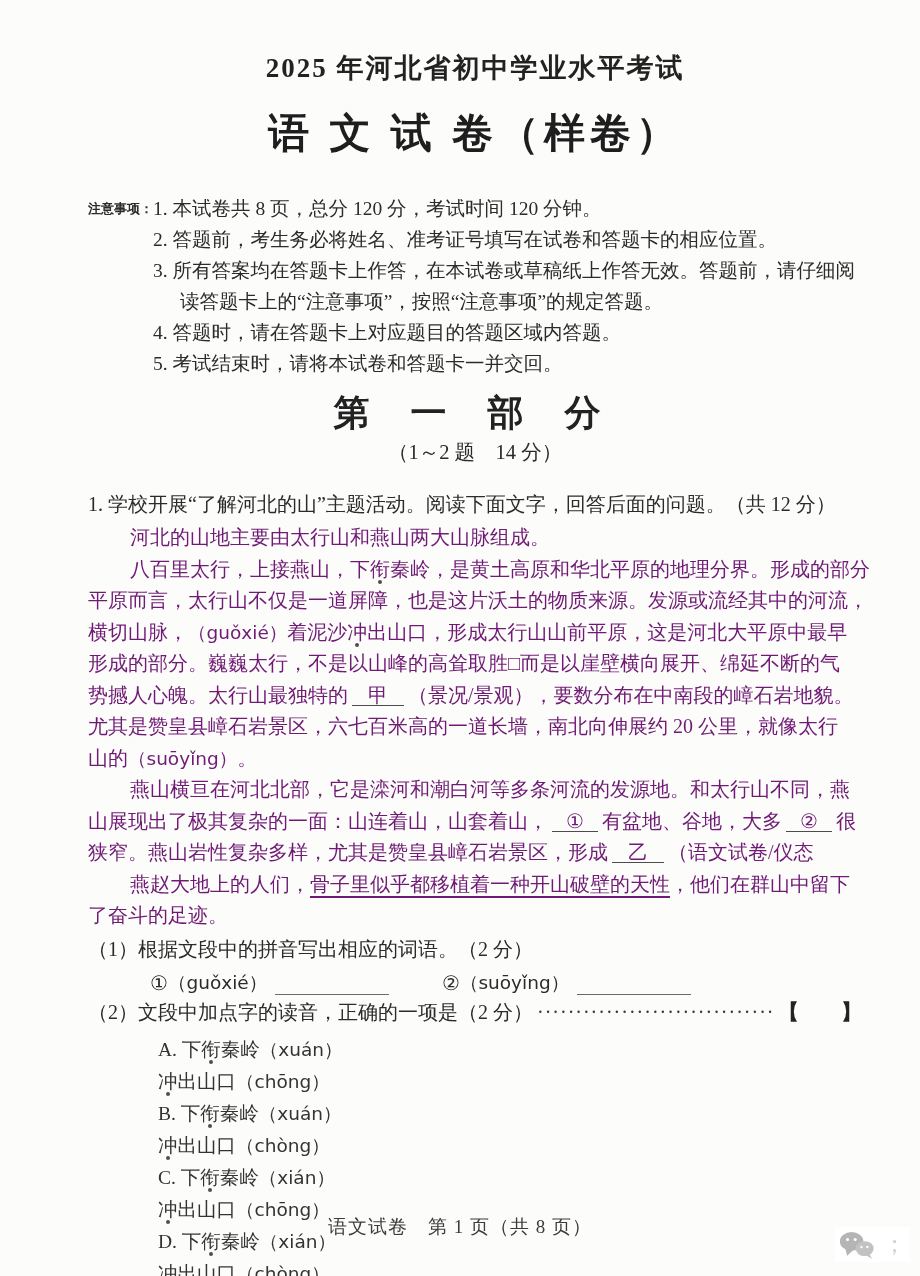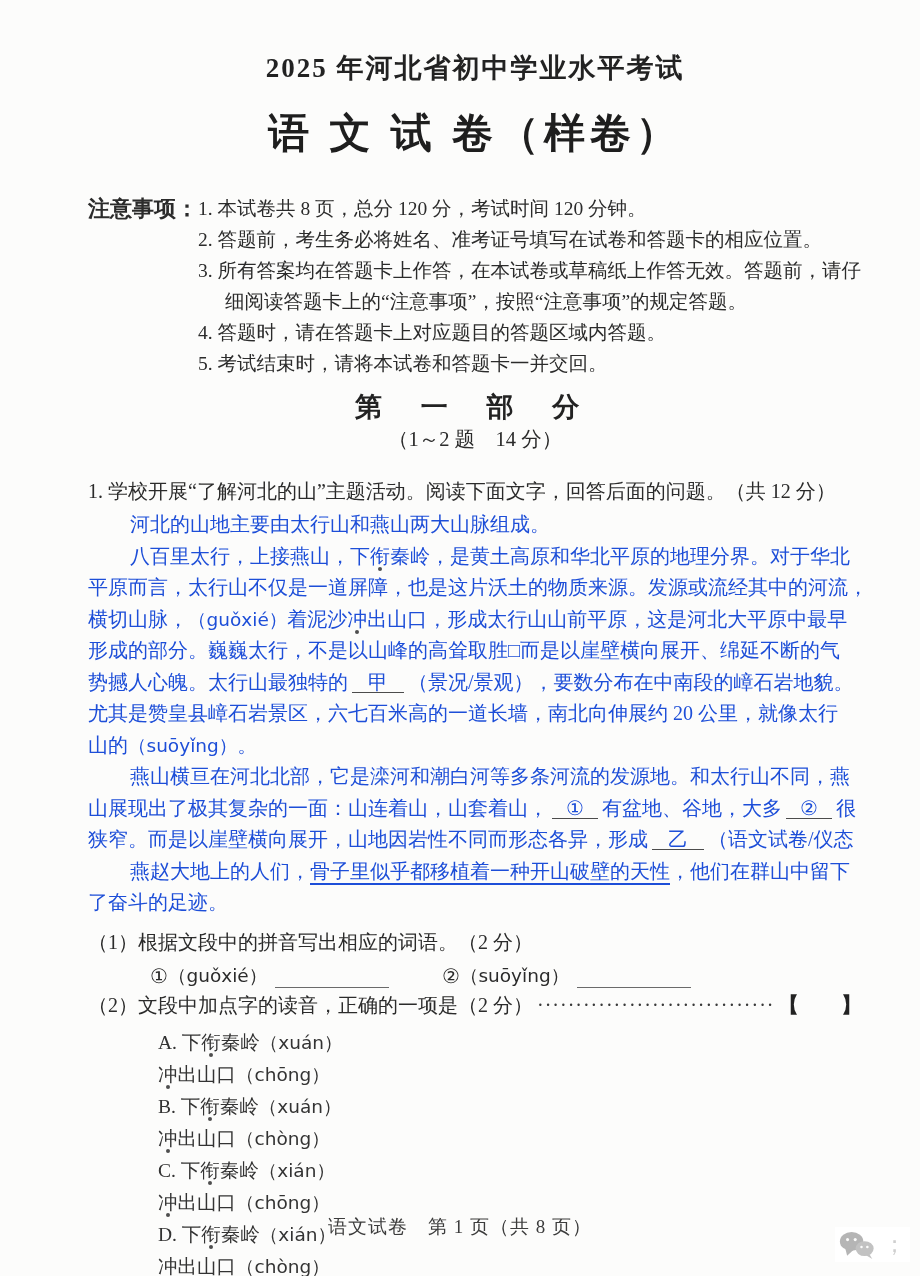--- a/index.html
+++ b/index.html
@@ -9,36 +9,36 @@
     margin:0 auto;
     background:#fcfcfb;
     font-family:"Liberation Serif","DejaVu Serif",serif;
     color:#2d2d2d;
     overflow:hidden;
   }
   .content{padding:0 58px 0 88px;}
   .title1{padding-top:50px;text-align:center;font-size:27px;font-weight:bold;letter-spacing:2px;color:#222;}
   .title2{margin-top:20px;text-align:center;font-size:41px;font-weight:bold;letter-spacing:5px;color:#1e1e1e;}
   .notice{margin-top:32px;display:flex;font-size:19.5px;line-height:31px;color:#2b2b2b;}
-  .notice-label{font-weight:bold;white-space:nowrap;font-family:"Liberation Sans","DejaVu Sans",sans-serif;font-size:22px;}
+  .notice-label{font-weight:bold;white-space:nowrap;font-family:"Liberation Sans","DejaVu Sans",sans-serif;font-size:13px;}
   .notice-items{flex:1;}
   .notice-item{padding-left:27px;text-indent:-27px;}
-  .sec-head{margin-top:10px;text-align:center;font-size:27px;font-weight:bold;letter-spacing:16px;color:#222;}
+  .sec-head{margin-top:10px;text-align:center;font-size:36px;font-weight:bold;letter-spacing:16px;color:#222;}
   .sec-sub{text-align:center;font-size:20.5px;color:#2b2b2b;}
   .q-intro{margin-top:23px;font-size:20px;line-height:30px;color:#2b2b2b;}
-  .passage{margin-top:3px;font-size:20px;line-height:31.5px;color:#1d4ed8;}
+  .passage{margin-top:3px;font-size:20px;line-height:31.5px;color:#701a75;}
   .pline{white-space:nowrap;}
   .ind{padding-left:42px;}
   .dt{position:relative;}
   .dt::after{content:"";position:absolute;left:50%;transform:translateX(-50%);bottom:-4px;width:4px;height:4px;border-radius:50%;background:#4e4e4e;}
   .bk{display:inline-block;min-width:52px;text-align:center;border-bottom:1.6px solid #4c4c4c;margin:0 4px;line-height:20px;}
   .bk-sm{display:inline-block;min-width:46px;text-align:center;border-bottom:1.6px solid #4c4c4c;margin:0 4px;line-height:20px;}
   .uline{text-decoration:underline;text-underline-offset:5px;}
   .py{font-family:"DejaVu Sans","Liberation Sans",sans-serif;font-size:18.5px;}
-  .subq{margin-top:6px;font-size:20px;line-height:34px;color:#2b2b2b;}
+  .subq{font-size:20px;line-height:34px;color:#2b2b2b;}
   .py-items{margin-top:4px;margin-left:62px;font-size:20px;color:#2b2b2b;display:flex;}
   .py-item{display:flex;align-items:flex-end;}
   .py-item.first{width:292px;}
   .wl{display:inline-block;width:114px;height:17px;border-bottom:1.6px solid #6a6a6a;margin-left:8px;}
   .q2row{display:flex;align-items:baseline;margin-top:0;font-size:20px;line-height:34px;color:#2b2b2b;}
   .q2label{white-space:nowrap;}
   .leader{flex:1;overflow:hidden;white-space:nowrap;letter-spacing:1px;color:#3a3a3a;margin:0 4px;}
   .bracket{white-space:nowrap;font-weight:bold;font-size:21px;color:#222;}
   .options{margin-top:5px;margin-left:70px;font-size:19.5px;color:#333;}
   .opt-row{line-height:32px;display:flex;flex-direction:column;}
@@ -70,31 +70,31 @@
     </div>
 
     <div class="sec-head">第 一 部 分</div>
     <div class="sec-sub">（1～2 题　14 分）</div>
 
     <div class="q-intro">1. 学校开展“了解河北的山”主题活动。阅读下面文字，回答后面的问题。（共 12 分）</div>
 
     <div class="passage">
       <div class="pline ind">河北的山地主要由太行山和燕山两大山脉组成。</div>
 
-      <div class="pline ind"><span>八百里太行，上接燕山，下</span><span class="dt">衔</span><span>秦岭，是黄土高原和华北平原的地理分界。对于华北</span></div>
+      <div class="pline ind"><span>八百里太行，上接燕山，下</span><span class="dt">衔</span><span>秦岭，是黄土高原和华北平原的地理分界。形成的部分</span></div>
       <div class="pline">平原而言，太行山不仅是一道屏障，也是这片沃土的物质来源。发源或流经其中的河流，</div>
       <div class="pline"><span>横切山脉，</span><span class="py">（guǒxié）</span><span>着泥沙</span><span class="dt">冲</span><span>出山口，形成太行山山前平原，这是河北大平原中最早</span></div>
       <div class="pline">形成的部分。巍巍太行，不是以山峰的高耸取胜□而是以崖壁横向展开、绵延不断的气</div>
       <div class="pline"><span>势撼人心魄。太行山最独特的</span><span class="bk">甲</span><span>（景况/景观），要数分布在中南段的嶂石岩地貌。</span></div>
       <div class="pline">尤其是赞皇县嶂石岩景区，六七百米高的一道长墙，南北向伸展约 20 公里，就像太行</div>
       <div class="pline"><span>山的</span><span class="py">（suōyǐng）</span><span>。</span></div>
 
       <div class="pline ind">燕山横亘在河北北部，它是滦河和潮白河等多条河流的发源地。和太行山不同，燕</div>
       <div class="pline"><span>山展现出了极其复杂的一面：山连着山，山套着山，</span><span class="bk-sm">①</span><span>有盆地、谷地，大多</span><span class="bk-sm">②</span><span>很</span></div>
-      <div class="pline"><span>狭窄。而是以崖壁横向展开，山地因岩性不同而形态各异，形成</span><span class="bk">乙</span><span>（语文试卷/仪态</span></div>
+      <div class="pline"><span>狭窄。燕山岩性复杂多样，尤其是赞皇县嶂石岩景区，形成</span><span class="bk">乙</span><span>（语文试卷/仪态</span></div>
 
       <div class="pline ind"><span>燕赵大地上的人们，</span><span class="uline">骨子里似乎都移植着一种开山破壁的天性</span><span>，他们在群山中留下</span></div>
       <div class="pline">了奋斗的足迹。</div>
     </div>
 
     <div class="subq">（1）根据文段中的拼音写出相应的词语。（2 分）</div>
     <div class="py-items">
       <div class="py-item first">
           <span>①</span>
           <span class="py">（guǒxié）</span>

